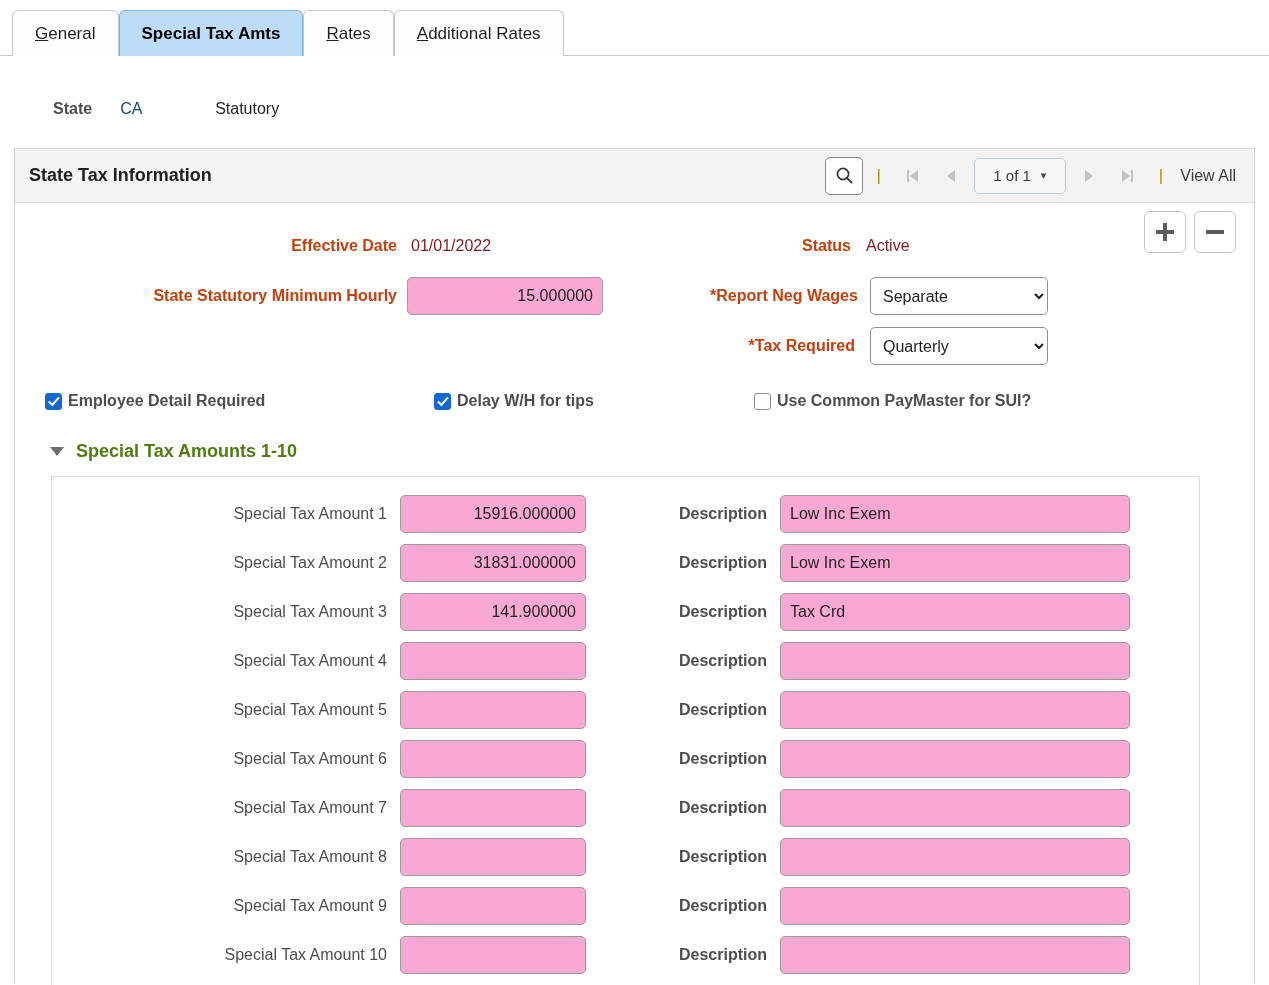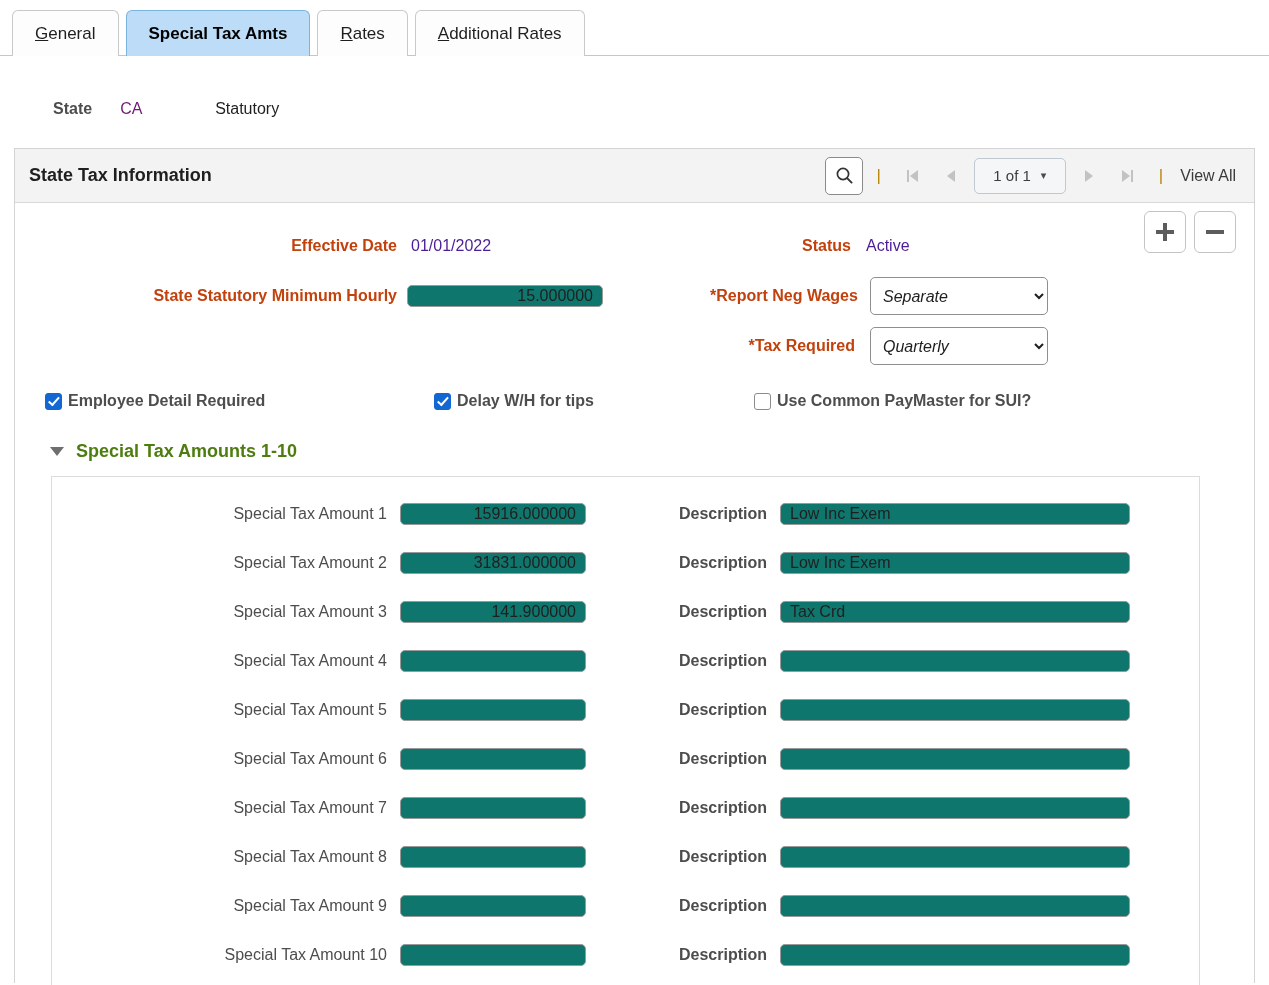--- a/index.html
+++ b/index.html
@@ -13,21 +13,21 @@
     overflow: hidden;
   }
 
   
   .tabstrip {
     position: relative;
     height: 56px;
     padding-left: 12px;
     display: flex;
     align-items: flex-end;
-    gap: 7px;
+    gap: 0;
   }
   .tabstrip::after {
     content: "";
     position: absolute;
     left: 0; right: 0; bottom: 0;
     height: 1px;
     background: #c6c6c6;
   }
   .tab {
     position: relative;
@@ -62,21 +62,21 @@
     height: 50px;
     padding-left: 53px;
     font-size: 16px;
     margin-top: 28px;
   }
   .state-label {
     font-weight: bold;
     color: #4d4d4d;
     margin-right: 28px;
   }
-  .state-code { color: #701a75; width: 95px; }
+  .state-code { color: #0c4a6e; width: 95px; }
   .state-name { color: #1f1f1f; }
 
   
   .panel {
     margin: 14px 14px 0 14px;
     border: 1px solid #d3d3d3;
     border-bottom: none;
     background: #ffffff;
     height: 835px;
   }
@@ -160,47 +160,46 @@
     align-items: center;
     height: 50px;
   }
   .lbl {
     font-weight: bold;
     color: #c2410c;
     font-size: 16px;
     text-align: right;
     white-space: nowrap;
   }
-  .val-static { font-size: 16px; color: #4c1d95; }
+  .val-static { font-size: 16px; color: #7f1d1d; }
 
   input.tbox {
-    height: 22px;
+    height: 38px;
     border: 1px solid #9a9a9a;
     border-radius: 5px;
-    background: #0f766e;
+    background: #f9a8d4;
     font-family: "Liberation Sans", sans-serif;
     font-size: 16px;
     color: #1f1f1f;
     padding: 0 9px;
     outline: none;
   }
   input.num { text-align: right; }
 
   select.sel {
     height: 38px;
     border: 1px solid #8f8f8f;
     border-radius: 5px;
     background: #fff;
     font-family: "Liberation Sans", sans-serif;
     font-size: 16px;
     color: #1f1f1f;
     padding: 4px 8px;
     outline: none;
     cursor: pointer;
-    font-style: italic;
   }
 
   
   .cbrow {
     display: flex;
     align-items: center;
     height: 40px;
     margin-top: 10px;
     padding-left: 30px;
   }

